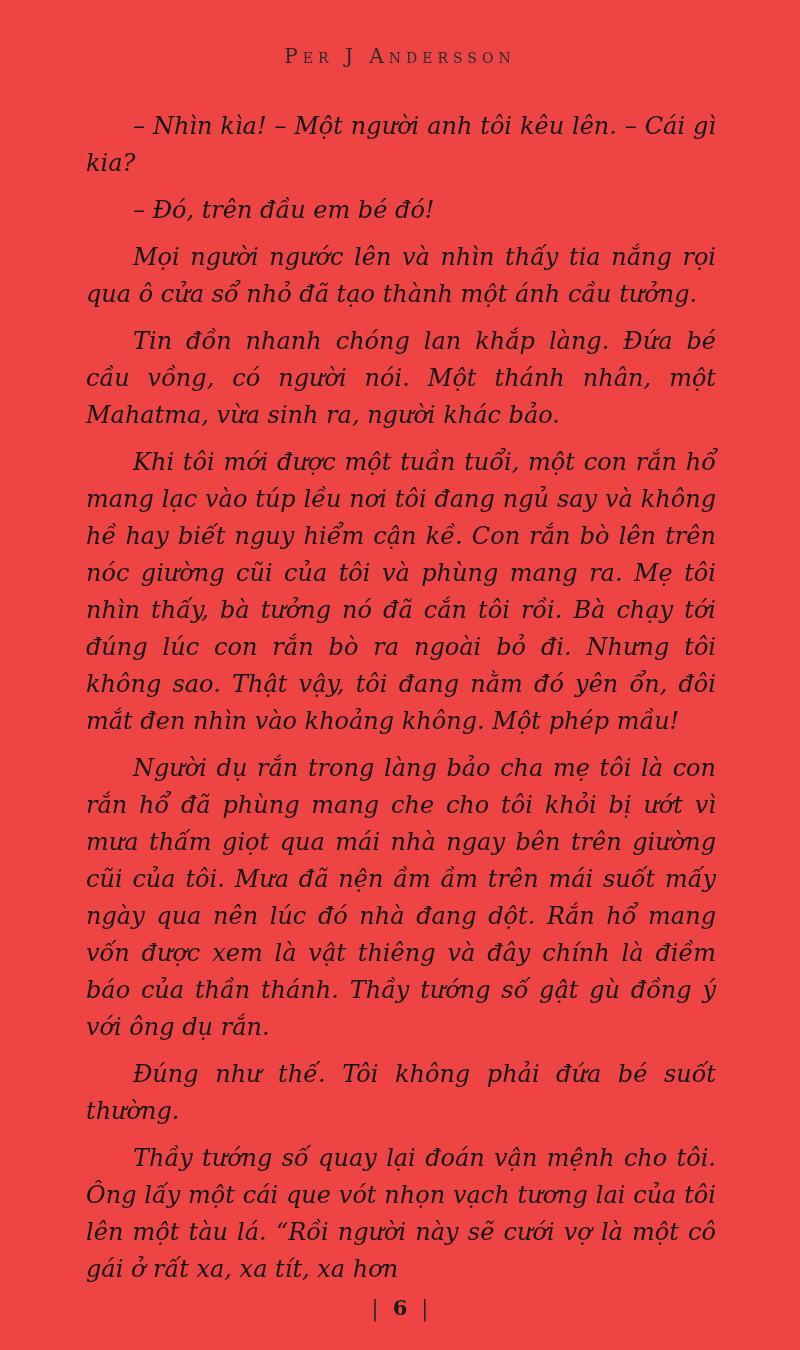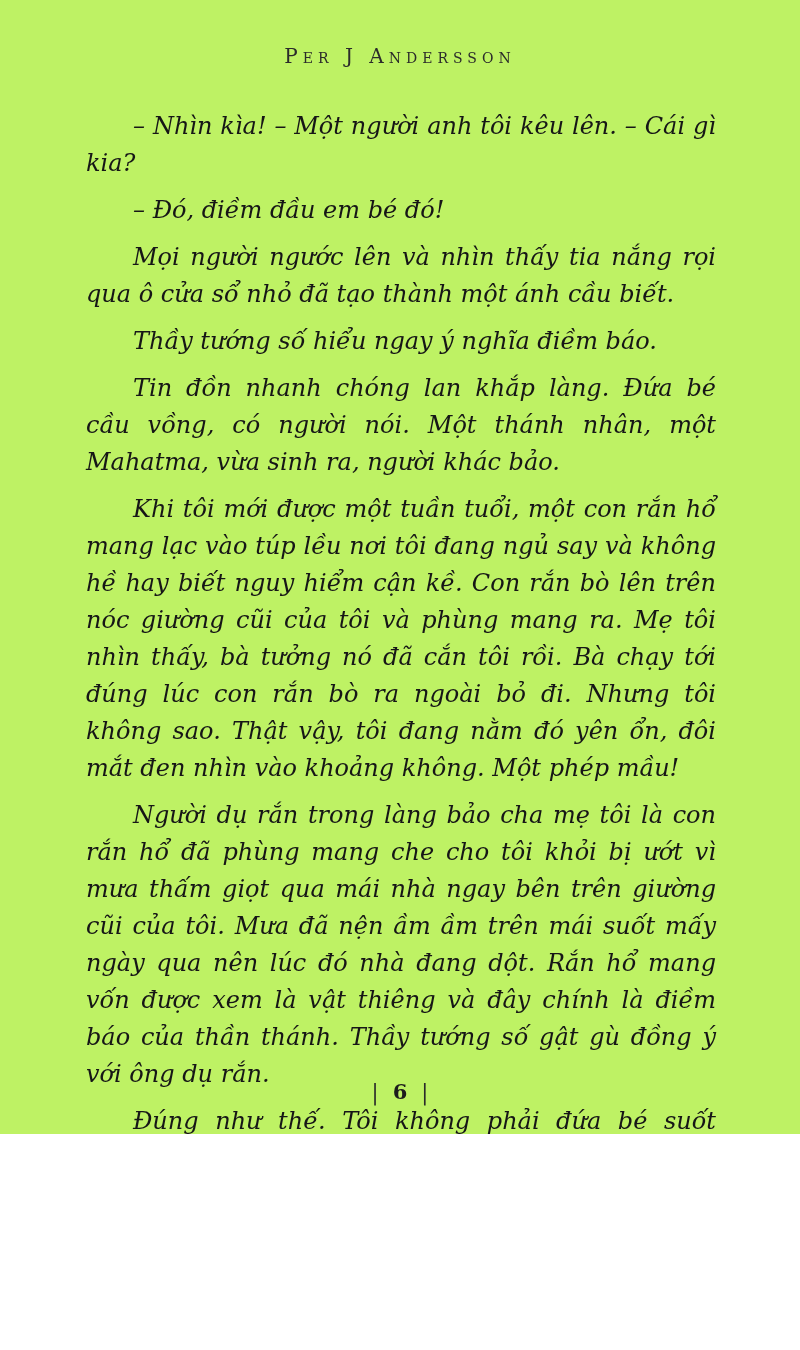--- a/index.html
+++ b/index.html
@@ -3,22 +3,22 @@
 <meta charset="utf-8">
 <style>
   html, body {
     margin: 0;
     padding: 0;
     background: #ffffff;
   }
   .page {
     position: relative;
     width: 800px;
-    height: 1134px;
-    background: #bef264;
+    height: 1350px;
+    background: #ef4444;
     font-family: "DejaVu Serif", serif;
     color: #161616;
     overflow: hidden;
     box-sizing: border-box;
   }
   .running-header {
     padding-top: 44px;
     text-align: center;
     font-variant: small-caps;
     font-size: 20px;
@@ -63,23 +63,22 @@
 </style>
 </head>
 <body>
 
 <div class="page">
 
   <div class="running-header">Per J Andersson</div>
 
   <div class="body-text">
       <p class="para">– Nhìn kìa! – Một người anh tôi kêu lên. – Cái gì kia?</p>
-      <p class="para">– Đó, điềm đầu em bé đó!</p>
-      <p class="para">Mọi người ngước lên và nhìn thấy tia nắng rọi qua ô cửa sổ nhỏ đã tạo thành một ánh cầu biết.</p>
-      <p class="para">Thầy tướng số hiểu ngay ý nghĩa điềm báo.</p>
+      <p class="para">– Đó, trên đầu em bé đó!</p>
+      <p class="para">Mọi người ngước lên và nhìn thấy tia nắng rọi qua ô cửa sổ nhỏ đã tạo thành một ánh cầu tưởng.</p>
       <p class="para">Tin đồn nhanh chóng lan khắp làng. Đứa bé cầu vồng, có người nói. Một thánh nhân, một Mahatma, vừa sinh ra, người khác bảo.</p>
       <p class="para">Khi tôi mới được một tuần tuổi, một con rắn hổ mang lạc vào túp lều nơi tôi đang ngủ say và không hề hay biết nguy hiểm cận kề. Con rắn bò lên trên nóc giường cũi của tôi và phùng mang ra. Mẹ tôi nhìn thấy, bà tưởng nó đã cắn tôi rồi. Bà chạy tới đúng lúc con rắn bò ra ngoài bỏ đi. Nhưng tôi không sao. Thật vậy, tôi đang nằm đó yên ổn, đôi mắt đen nhìn vào khoảng không. Một phép mầu!</p>
       <p class="para">Người dụ rắn trong làng bảo cha mẹ tôi là con rắn hổ đã phùng mang che cho tôi khỏi bị ướt vì mưa thấm giọt qua mái nhà ngay bên trên giường cũi của tôi. Mưa đã nện ầm ầm trên mái suốt mấy ngày qua nên lúc đó nhà đang dột. Rắn hổ mang vốn được xem là vật thiêng và đây chính là điềm báo của thần thánh. Thầy tướng số gật gù đồng ý với ông dụ rắn.</p>
       <p class="para">Đúng như thế. Tôi không phải đứa bé suốt thường.</p>
       <p class="para">Thầy tướng số quay lại đoán vận mệnh cho tôi. Ông lấy một cái que vót nhọn vạch tương lai của tôi lên một tàu lá. “Rồi người này sẽ cưới vợ là một cô gái ở rất xa, xa tít, xa hơn</p>
     </div>
 
   <div class="page-footer">
     <span class="footer-bar">|</span><span class="footer-num">6</span><span class="footer-bar">|</span>
   </div>

